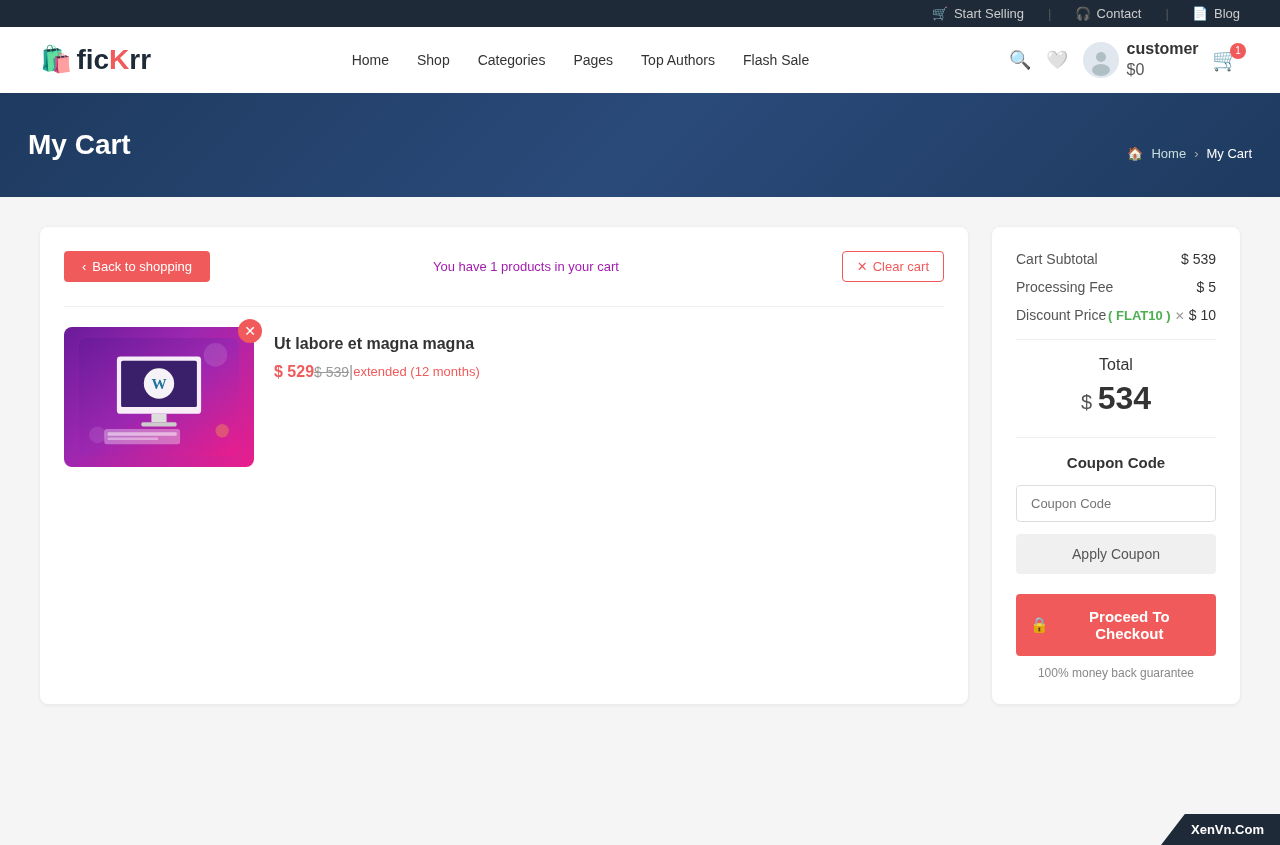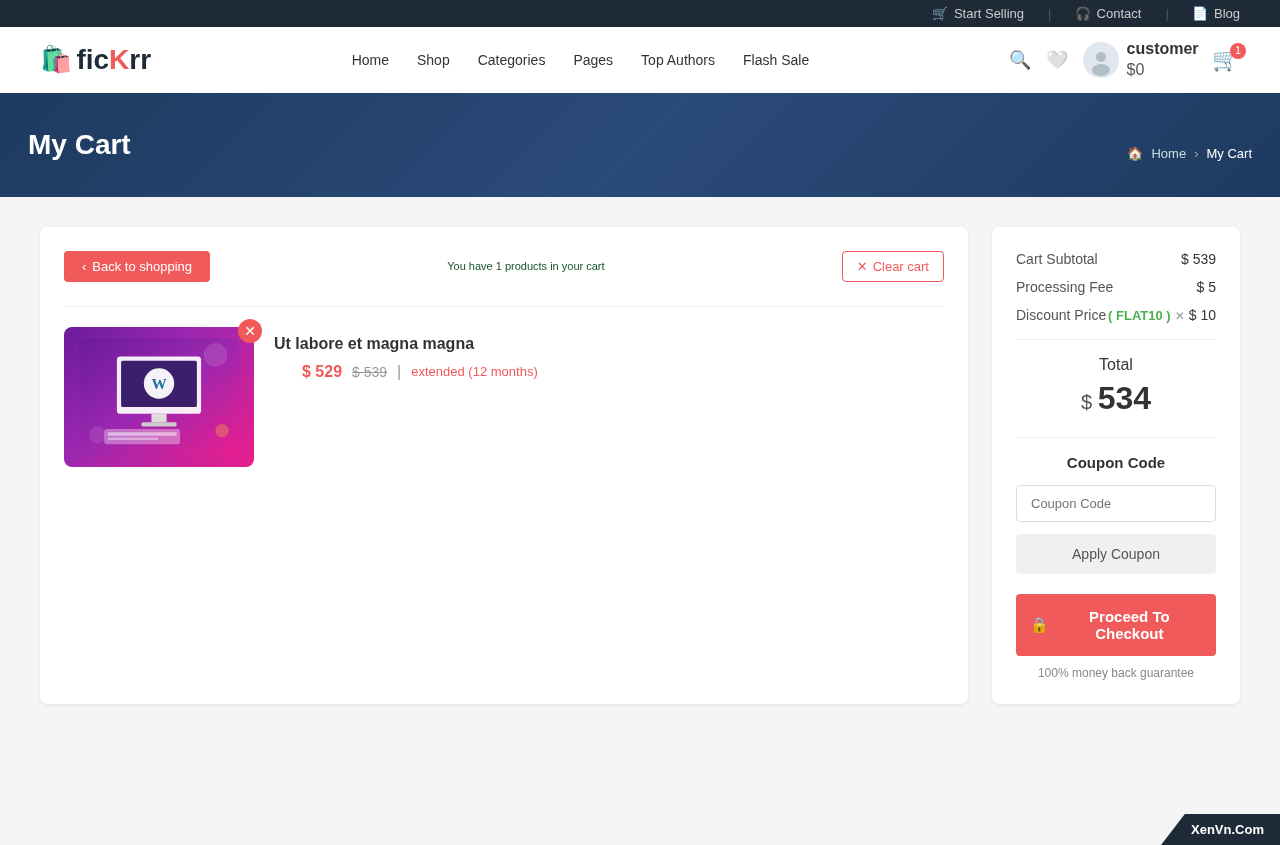--- a/index.html
+++ b/index.html
@@ -169,22 +169,22 @@
       border-radius: 4px;
       padding: 8px 18px;
       font-size: 13px;
       cursor: pointer;
       display: flex;
       align-items: center;
       gap: 6px;
       font-weight: 500;
     }
     .cart-info-text {
-      font-size: 11px;
-      color: #14532d;
+      font-size: 13px;
+      color: #a21caf;
     }
     .clear-cart-btn {
       background: none;
       border: 1px solid #f05a5a;
       color: #f05a5a;
       border-radius: 4px;
       padding: 7px 14px;
       font-size: 13px;
       cursor: pointer;
       display: flex;
@@ -240,22 +240,20 @@
     }
     .item-title {
       font-size: 16px;
       font-weight: 600;
       color: #333;
       margin-bottom: 10px;
     }
     .item-price {
       display: flex;
       align-items: center;
-      gap: 10px;
-      margin-left: 28px;
     }
     .price-current {
       color: #f05a5a;
       font-size: 16px;
       font-weight: 600;
     }
     .price-original {
       color: #999;
       font-size: 14px;
       text-decoration: line-through;

